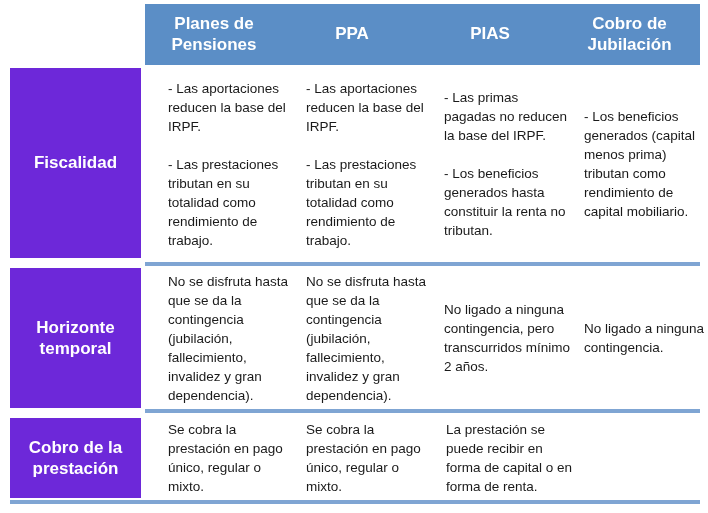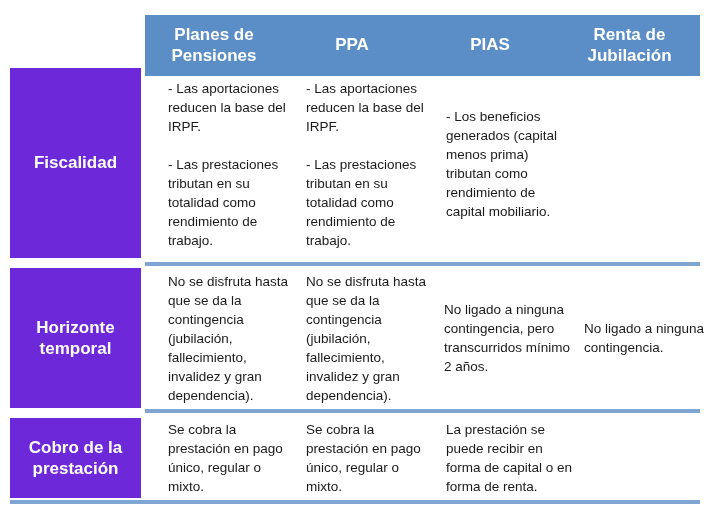--- a/index.html
+++ b/index.html
@@ -3,21 +3,21 @@
 <meta charset="utf-8">
 <style>
   html,body{margin:0;padding:0;background:#ffffff;}
   .page{
     position:relative;width:708px;height:513px;background:#ffffff;
     font-family:"Liberation Sans", sans-serif;overflow:hidden;
   }
   
   .header-bar{
     position:absolute;left:145px;top:4px;width:555px;height:61px;
-    background:#5b8ec6;display:flex;margin-top:11px;
+    background:#5b8ec6;display:flex;
   }
   .hcell{
     display:flex;align-items:center;justify-content:center;text-align:center;
     color:#ffffff;font-weight:bold;font-size:17px;line-height:1.18;
     box-sizing:border-box;padding:0 6px;
   }
   .hc1,.hc2,.hc3{width:138px;} .hc4{width:141px;}
   
   .rlabel{
     position:absolute;left:10px;width:131px;background:#6d28d9;
@@ -54,21 +54,21 @@
     <div class="hcell hc1">
       <span>Planes de Pensiones</span>
     </div>
     <div class="hcell hc2">
       <span>PPA</span>
     </div>
     <div class="hcell hc3">
       <span>PIAS</span>
     </div>
     <div class="hcell hc4">
-      <span>Renta de Jubilación</span>
+      <span>Cobro de Jubilación</span>
     </div>
   </div>
 
   <div class="rlabel rl1">
     <span>Fiscalidad</span>
   </div>
   <div class="rlabel rl2">
     <span>Horizonte temporal</span>
   </div>
   <div class="rlabel rl3">
@@ -78,20 +78,25 @@
   <div class="brow br1">
     <div class="bcell bc1">
       <span>- Las aportaciones reducen la base del IRPF.
 
 - Las prestaciones tributan en su totalidad como rendimiento de trabajo.</span>
     </div>
     <div class="bcell bc2">
       <span>- Las aportaciones reducen la base del IRPF.
 
 - Las prestaciones tributan en su totalidad como rendimiento de trabajo.</span>
+    </div>
+    <div class="bcell bc3">
+      <span>- Las primas pagadas no reducen la base del IRPF.
+
+- Los beneficios generados hasta constituir la renta no tributan.</span>
     </div>
     <div class="bcell bc4">
       <span>- Los beneficios generados (capital menos prima) tributan como rendimiento de capital mobiliario.</span>
     </div>
   </div>
 
   <div class="sep sep1"></div>
 
   <div class="brow br2">
     <div class="bcell bc1">

